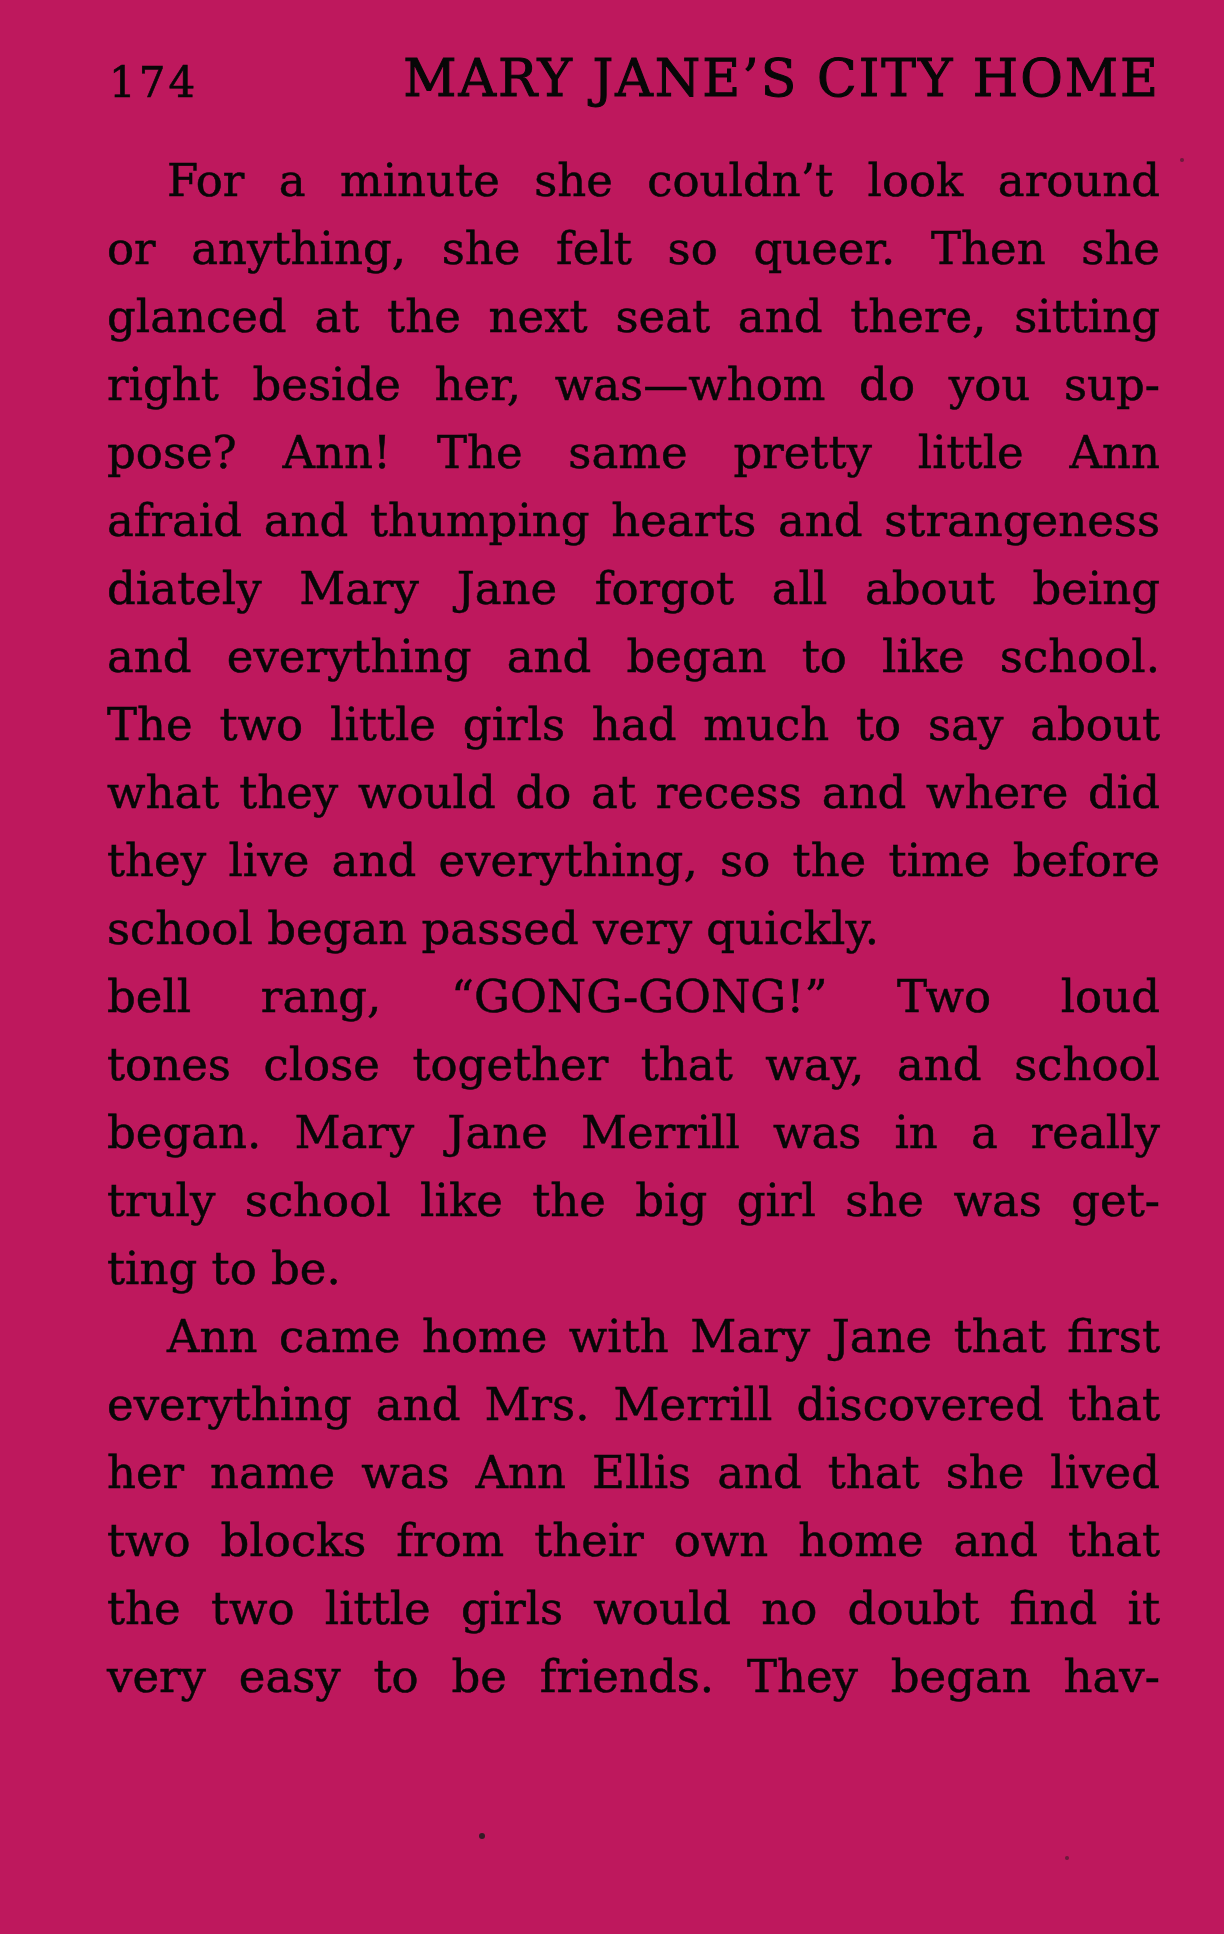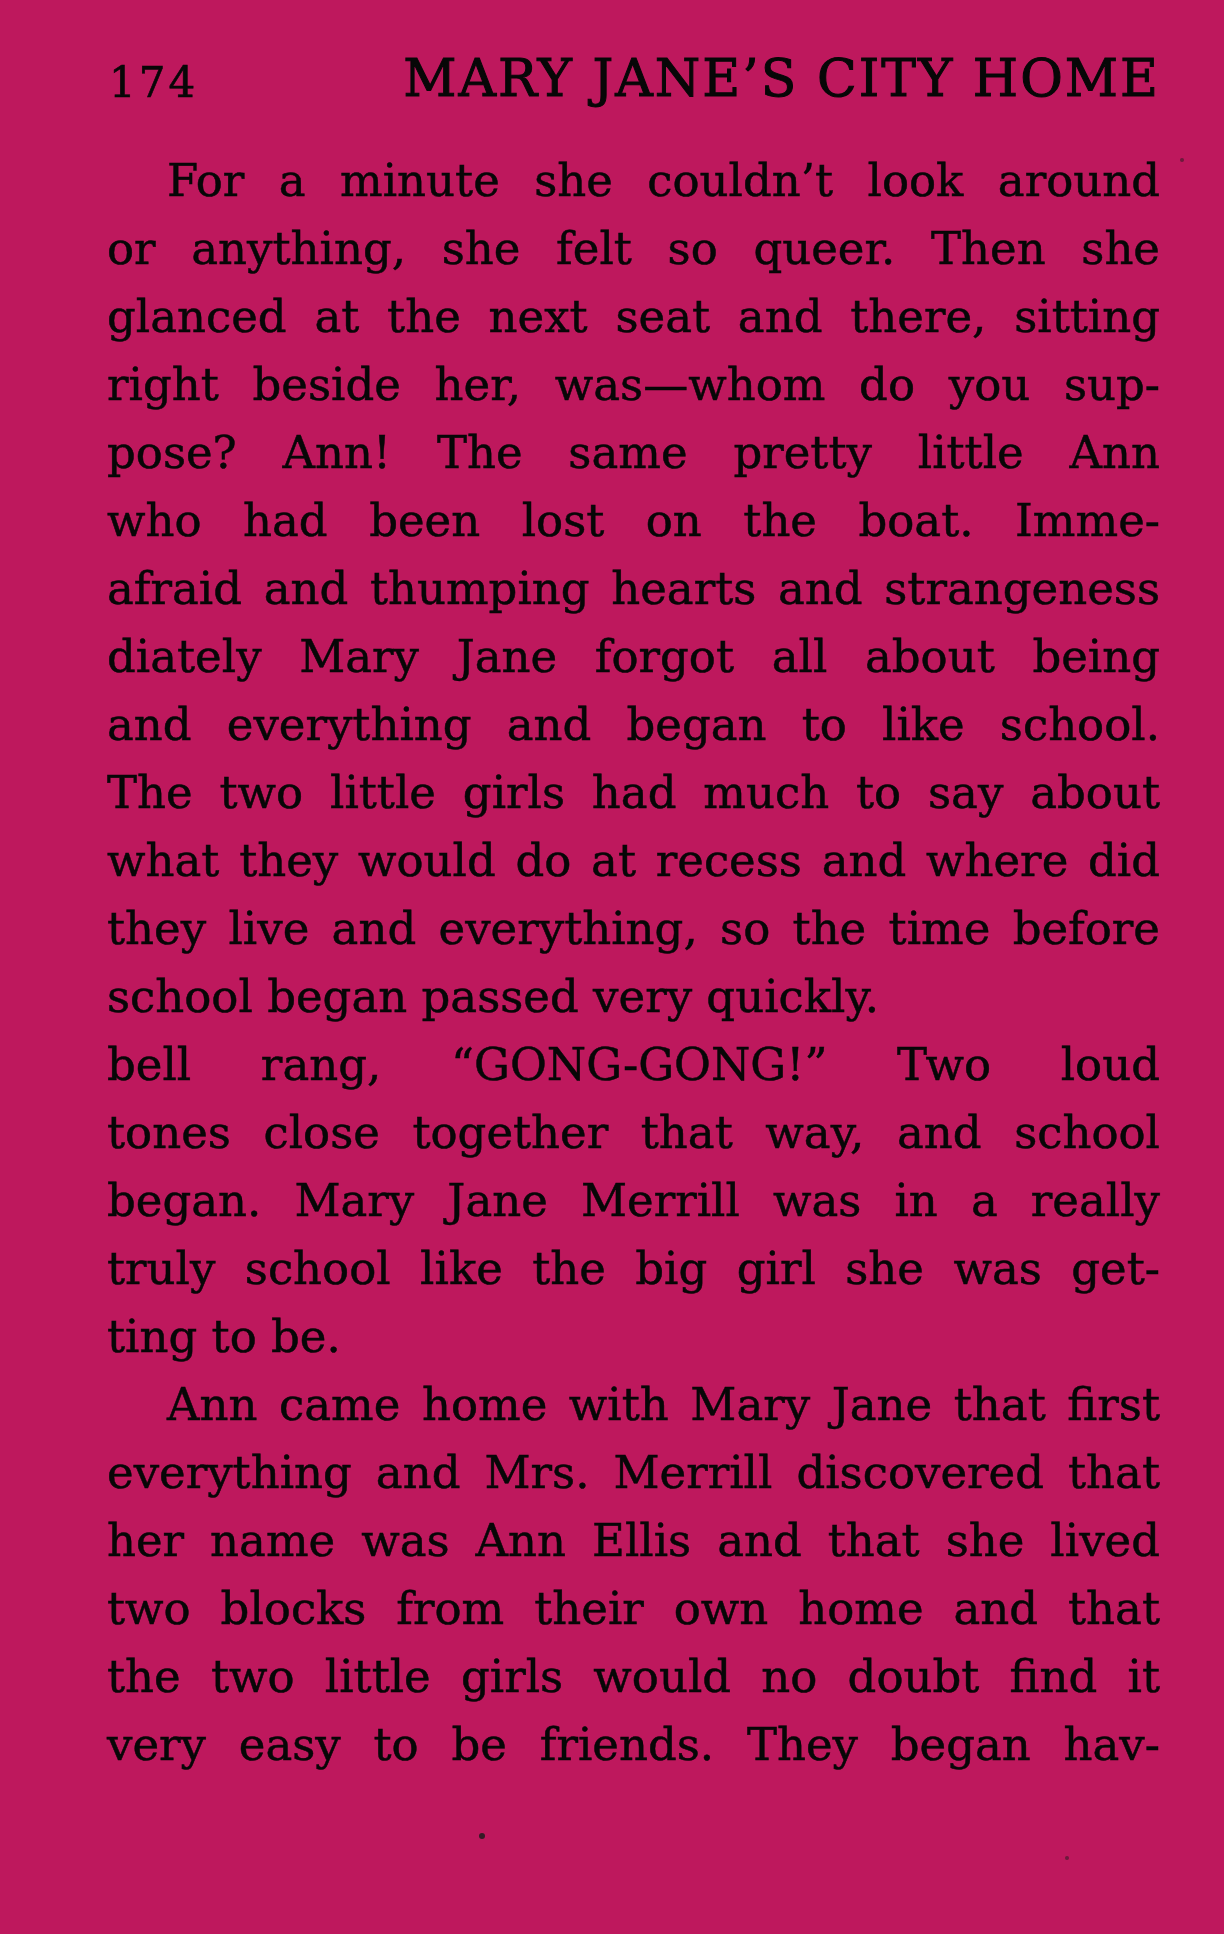--- a/index.html
+++ b/index.html
@@ -92,21 +92,20 @@
     <span class="folio">174</span>
     <span class="running-title">MARY JANE’S CITY HOME</span>
   </header>
 
   <section class="text-block" id="text-block">
       <div class="line indent">For a minute she couldn’t look around</div>
       <div class="line">or anything, she felt so queer. Then she</div>
       <div class="line">glanced at the next seat and there, sitting</div>
       <div class="line">right beside her, was—whom do you sup-</div>
       <div class="line">pose? Ann! The same pretty little Ann</div>
-      <div class="line">who had been lost on the boat. Imme-</div>
       <div class="line">afraid and thumping hearts and strangeness</div>
       <div class="line">diately Mary Jane forgot all about being</div>
       <div class="line">and everything and began to like school.</div>
       <div class="line">The two little girls had much to say about</div>
       <div class="line">what they would do at recess and where did</div>
       <div class="line">they live and everything, so the time before</div>
       <div class="line flush">school began passed very quickly.</div>
       <div class="line">bell rang, “GONG-GONG!” Two loud</div>
       <div class="line">tones close together that way, and school</div>
       <div class="line">began. Mary Jane Merrill was in a really</div>

